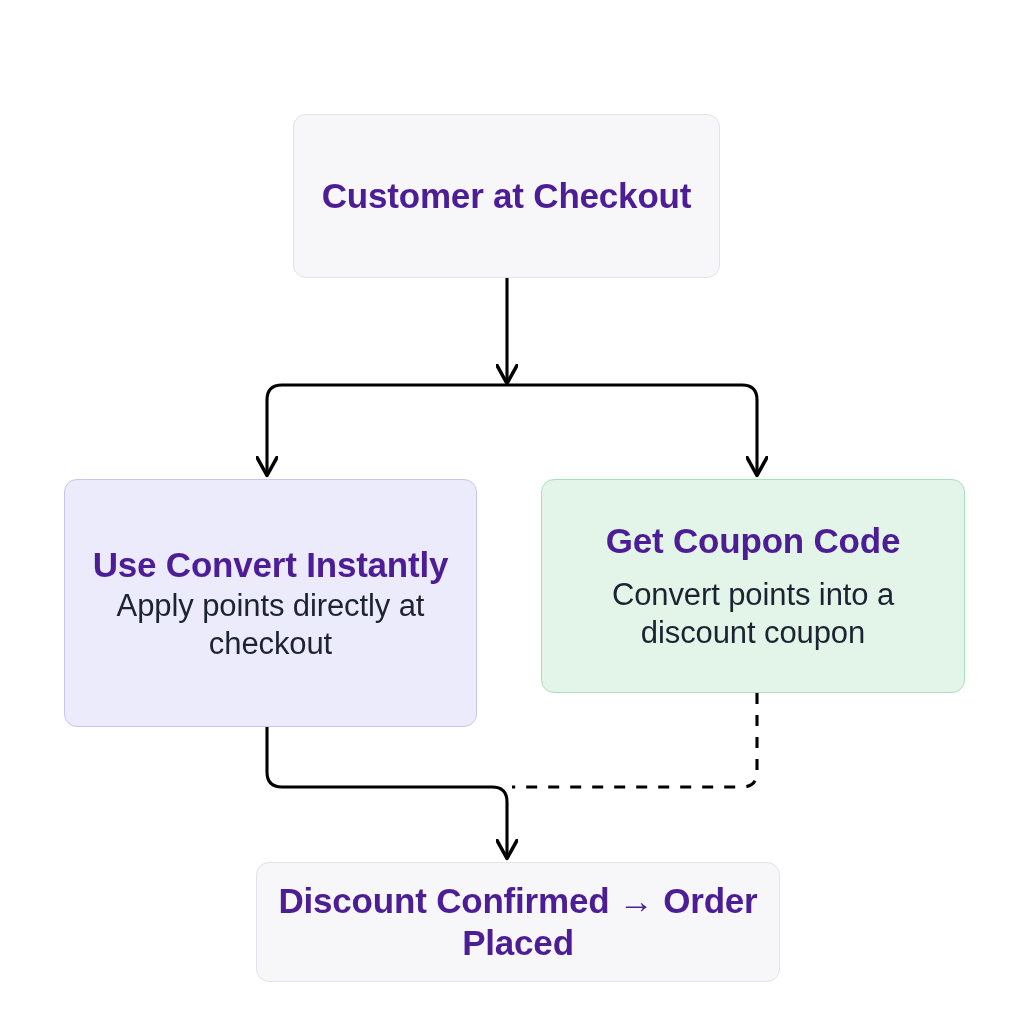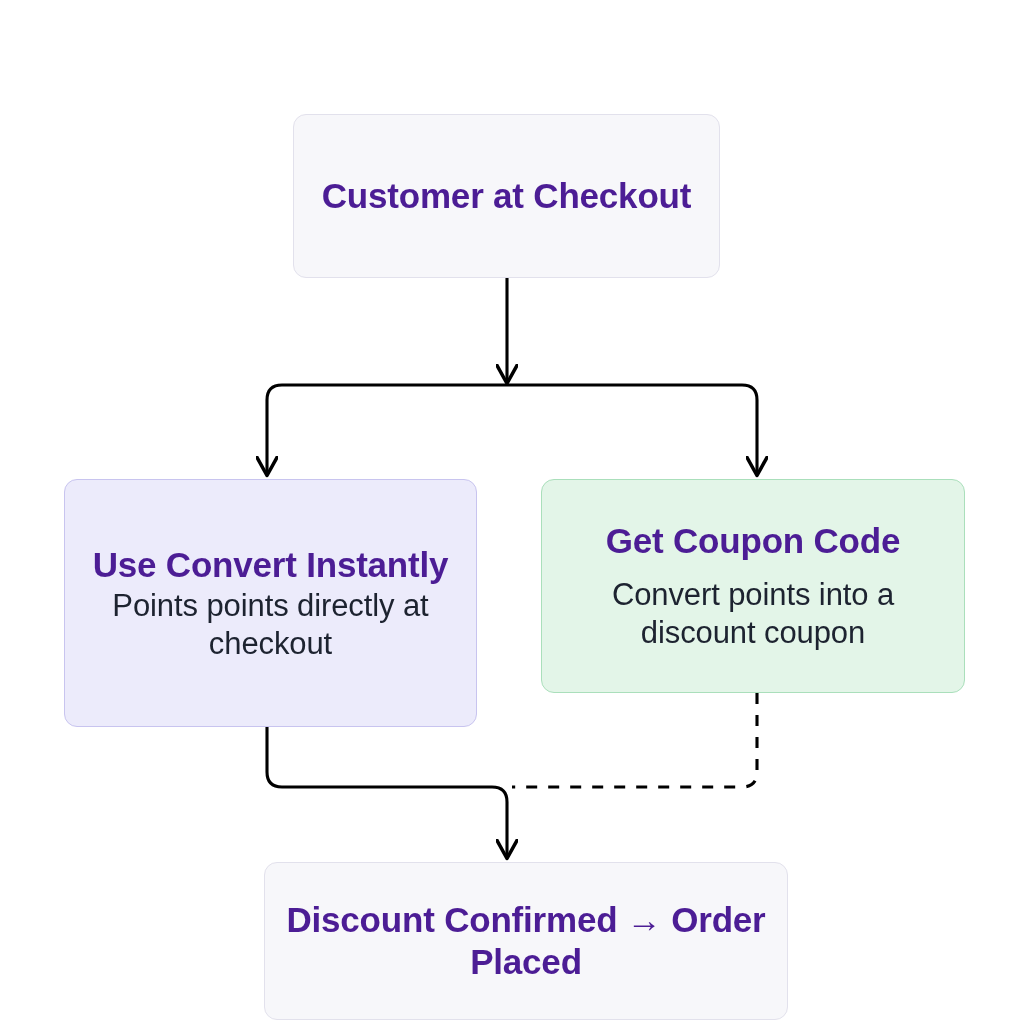--- a/index.html
+++ b/index.html
@@ -67,21 +67,21 @@
   .node.green {
     background: #e3f5e8;
     border-color: #aadfbb;
     gap: 13px;
   }
 
   
   #node-start    { left: 293px; top: 114px; width: 427px; height: 164px; }
   #node-points   { left:  64px; top: 479px; width: 413px; height: 248px; }
   #node-coupon   { left: 541px; top: 479px; width: 424px; height: 214px; }
-  #node-confirm  { left: 264px; top: 862px; width: 524px; height: 158px; }
+  #node-confirm  { left: 256px; top: 862px; width: 524px; height: 120px; }
 </style>
 </head>
 <body>
 
 <div id="canvas">
 
   <svg id="edges" viewBox="0 0 1024 1024" xmlns="http://www.w3.org/2000/svg">
     <defs>
       <marker id="arrowhead" viewBox="0 0 12 12" refX="9.6" refY="6" markerWidth="7.2" markerHeight="7.2" orient="auto-start-reverse">
         <path d="M 0.6 0.6 L 10.4 6 L 0.6 11.4" fill="none" stroke="#000000" stroke-width="1.9" stroke-linecap="round" stroke-linejoin="round"></path>
@@ -98,21 +98,21 @@
 
     <path d="M 757 693 L 757 772 Q 757 787 742 787 L 512 787" fill="none" stroke="#000000" stroke-width="3.1" stroke-linecap="butt" stroke-dasharray="11 11"></path>
   </svg>
 
   <div class="node neutral" id="node-start">
     <div class="title">Customer at Checkout</div>
   </div>
 
   <div class="node violet" id="node-points">
     <div class="title">Use Convert Instantly</div>
-    <div class="subtitle">Points points directly at checkout</div>
+    <div class="subtitle">Apply points directly at checkout</div>
   </div>
 
   <div class="node green" id="node-coupon">
     <div class="title">Get Coupon Code</div>
     <div class="subtitle">Convert points into a discount coupon</div>
   </div>
 
   <div class="node neutral" id="node-confirm">
     <div class="title">Discount Confirmed → Order Placed</div>
   </div>

